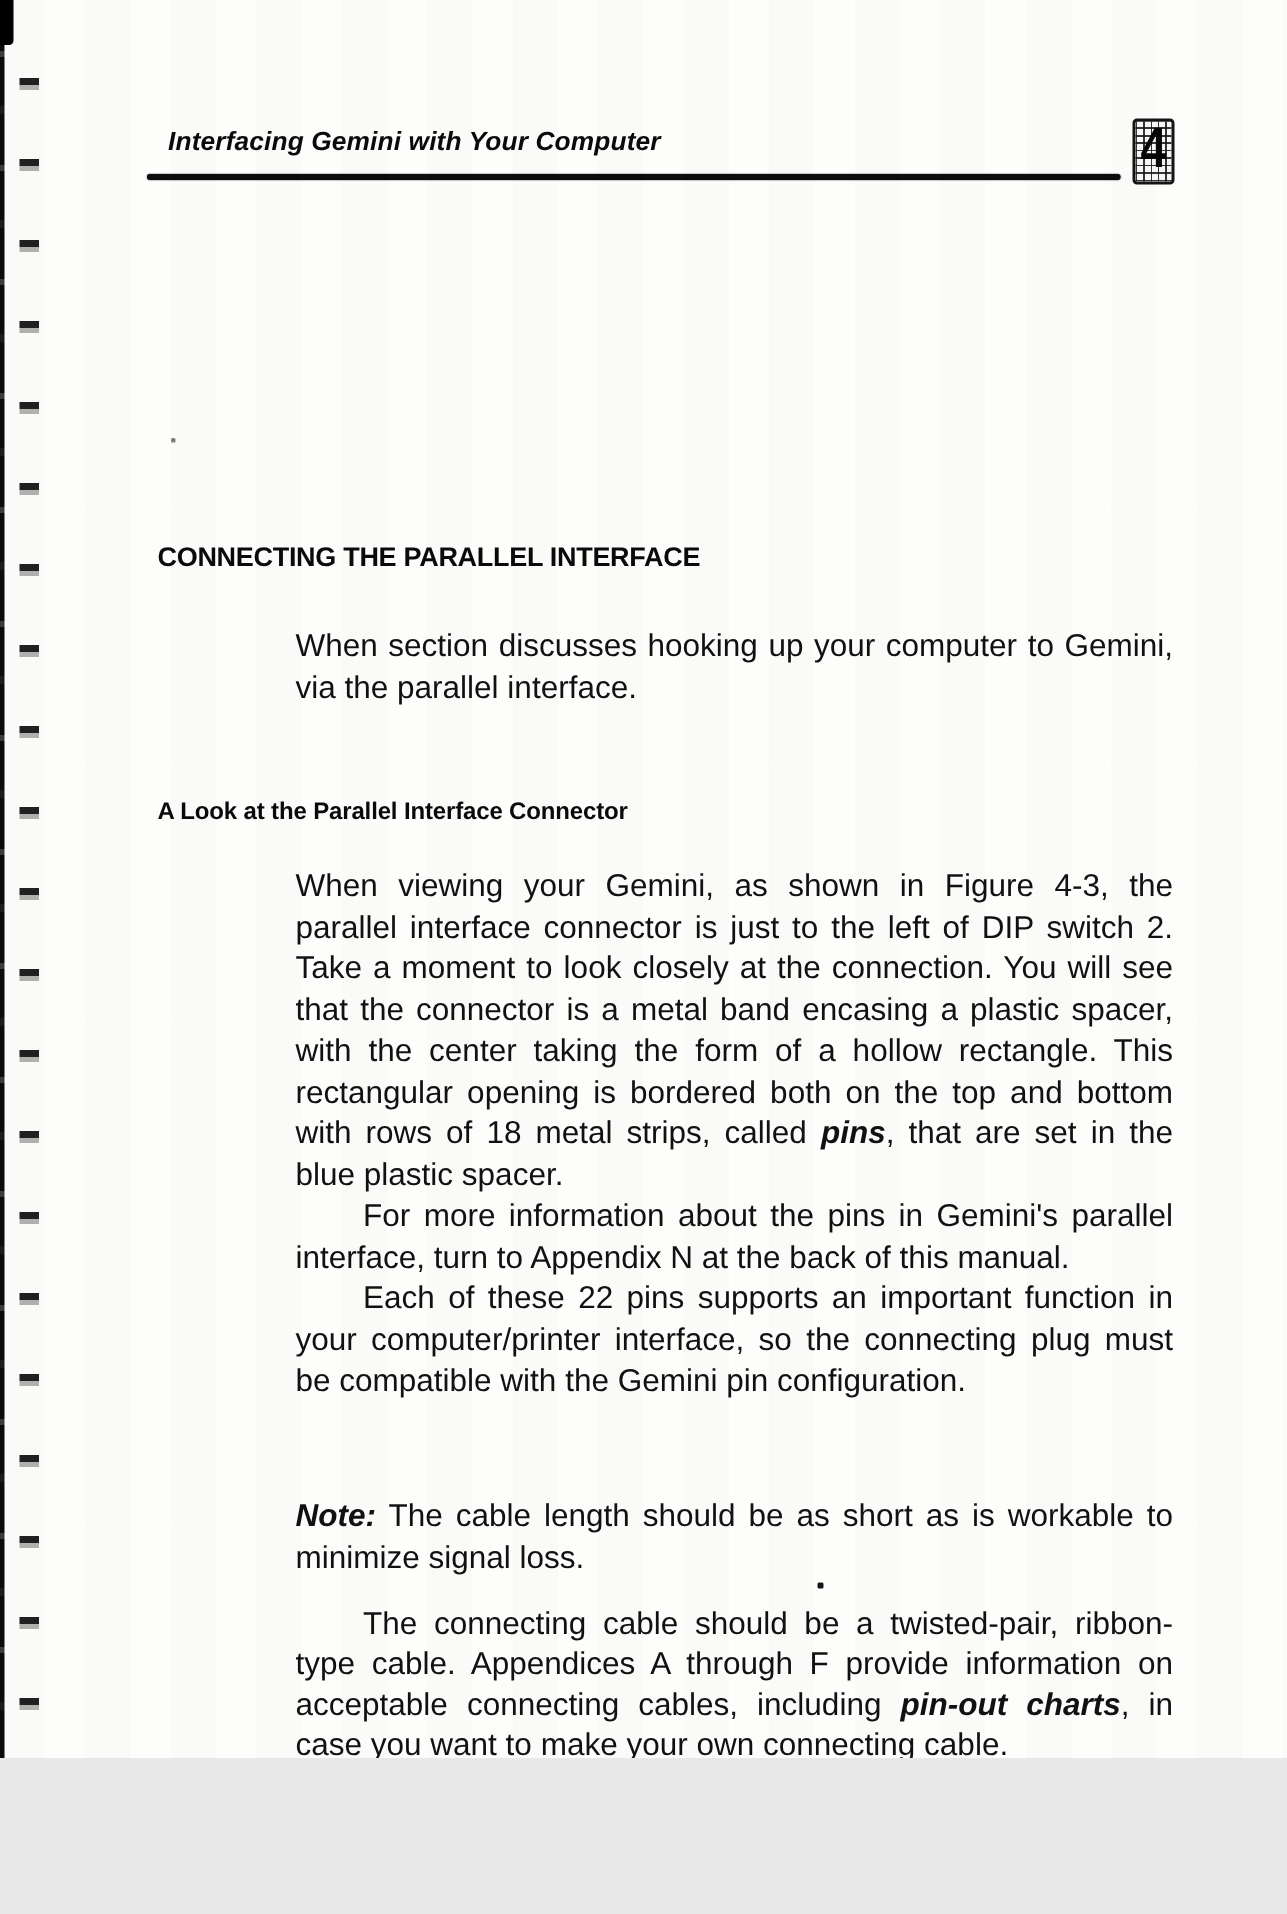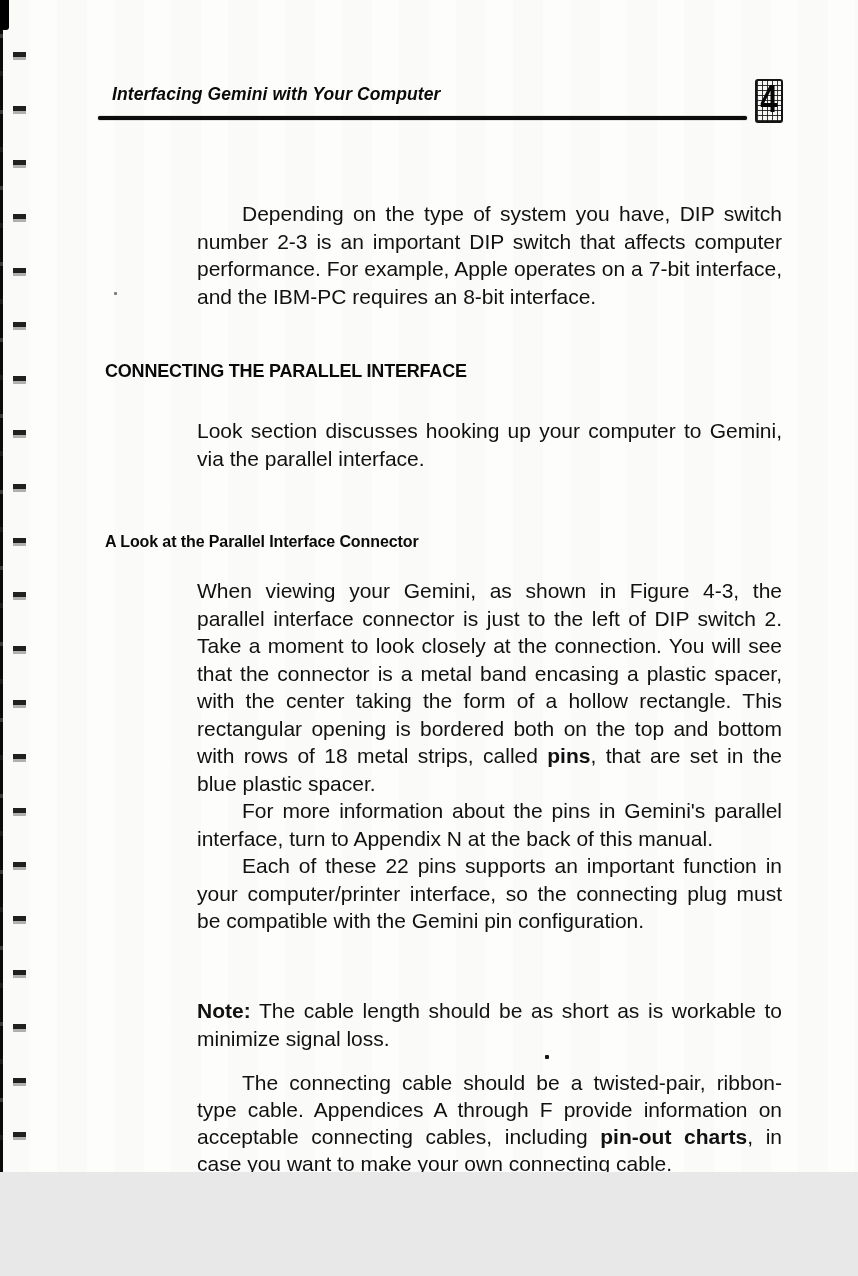--- a/index.html
+++ b/index.html
@@ -44,49 +44,46 @@
 
   
   .h1{position:absolute;left:105px;width:680px;
     font-size:18px;font-weight:bold;letter-spacing:-.2px;color:#0a0a0a;}
   .h2{position:absolute;left:105px;width:680px;
     font-size:16px;font-weight:bold;letter-spacing:-.1px;color:#0a0a0a;}
   .body-block{position:absolute;left:197px;width:585px;
     font-size:21px;line-height:27.5px;text-align:justify;color:#111;}
   .body-block p{margin:0;}
   .ind{text-indent:45px;}
-  .bi{font-weight:bold;}
+  .bi{font-weight:bold;font-style:italic;}
   .page-number{position:absolute;left:750px;top:1219px;
     font-size:24px;font-weight:bold;font-style:italic;color:#0a0a0a;}
 </style>
 </head>
 <body>
 
 <div class="page">
 
   <div class="edge-line"></div>
   <div class="edge-top-blot"></div>
   <div class="binding-marks"></div>
   <div class="speck speck-a"></div>
   <div class="speck speck-b"></div>
 
   <div class="running-head">Interfacing Gemini with Your Computer</div>
   <div class="header-rule"></div>
   <div class="chapter-badge">
     <span class="chapter-num">4</span>
   </div>
 
-  <div class="body-block" style="top:200px">
-    <p class="ind">Depending on the type of system you have, DIP switch number 2-3 is an important DIP switch that affects computer performance. For example, Apple operates on a 7-bit interface, and the IBM-PC requires an 8-bit interface.</p>
-  </div>
 
   <div class="h1" style="top:361px">CONNECTING THE PARALLEL INTERFACE</div>
 
   <div class="body-block" style="top:417px">
-    <p>Look section discusses hooking up your computer to Gemini, via the parallel interface.</p>
+    <p>When section discusses hooking up your computer to Gemini, via the parallel interface.</p>
   </div>
 
   <div class="h2" style="top:533px">A Look at the Parallel Interface Connector</div>
 
   <div class="body-block" style="top:577px">
     <p><span>When viewing your Gemini, as shown in Figure 4-3, the parallel interface connector is just to the left of DIP switch 2. Take a moment to look closely at the connection. You will see that the connector is a metal band encasing a plastic spacer, with the center taking the form of a hollow rectangle. This rectangular opening is bordered both on the top and bottom with rows of 18 metal strips, called </span><span class="bi">pins</span><span>, that are set in the blue plastic spacer.</span></p>
     <p class="ind">For more information about the pins in Gemini's parallel interface, turn to Appendix N at the back of this manual.</p>
     <p class="ind">Each of these 22 pins supports an important function in your computer/printer interface, so the connecting plug must be compatible with the Gemini pin configuration.</p>
   </div>
 

